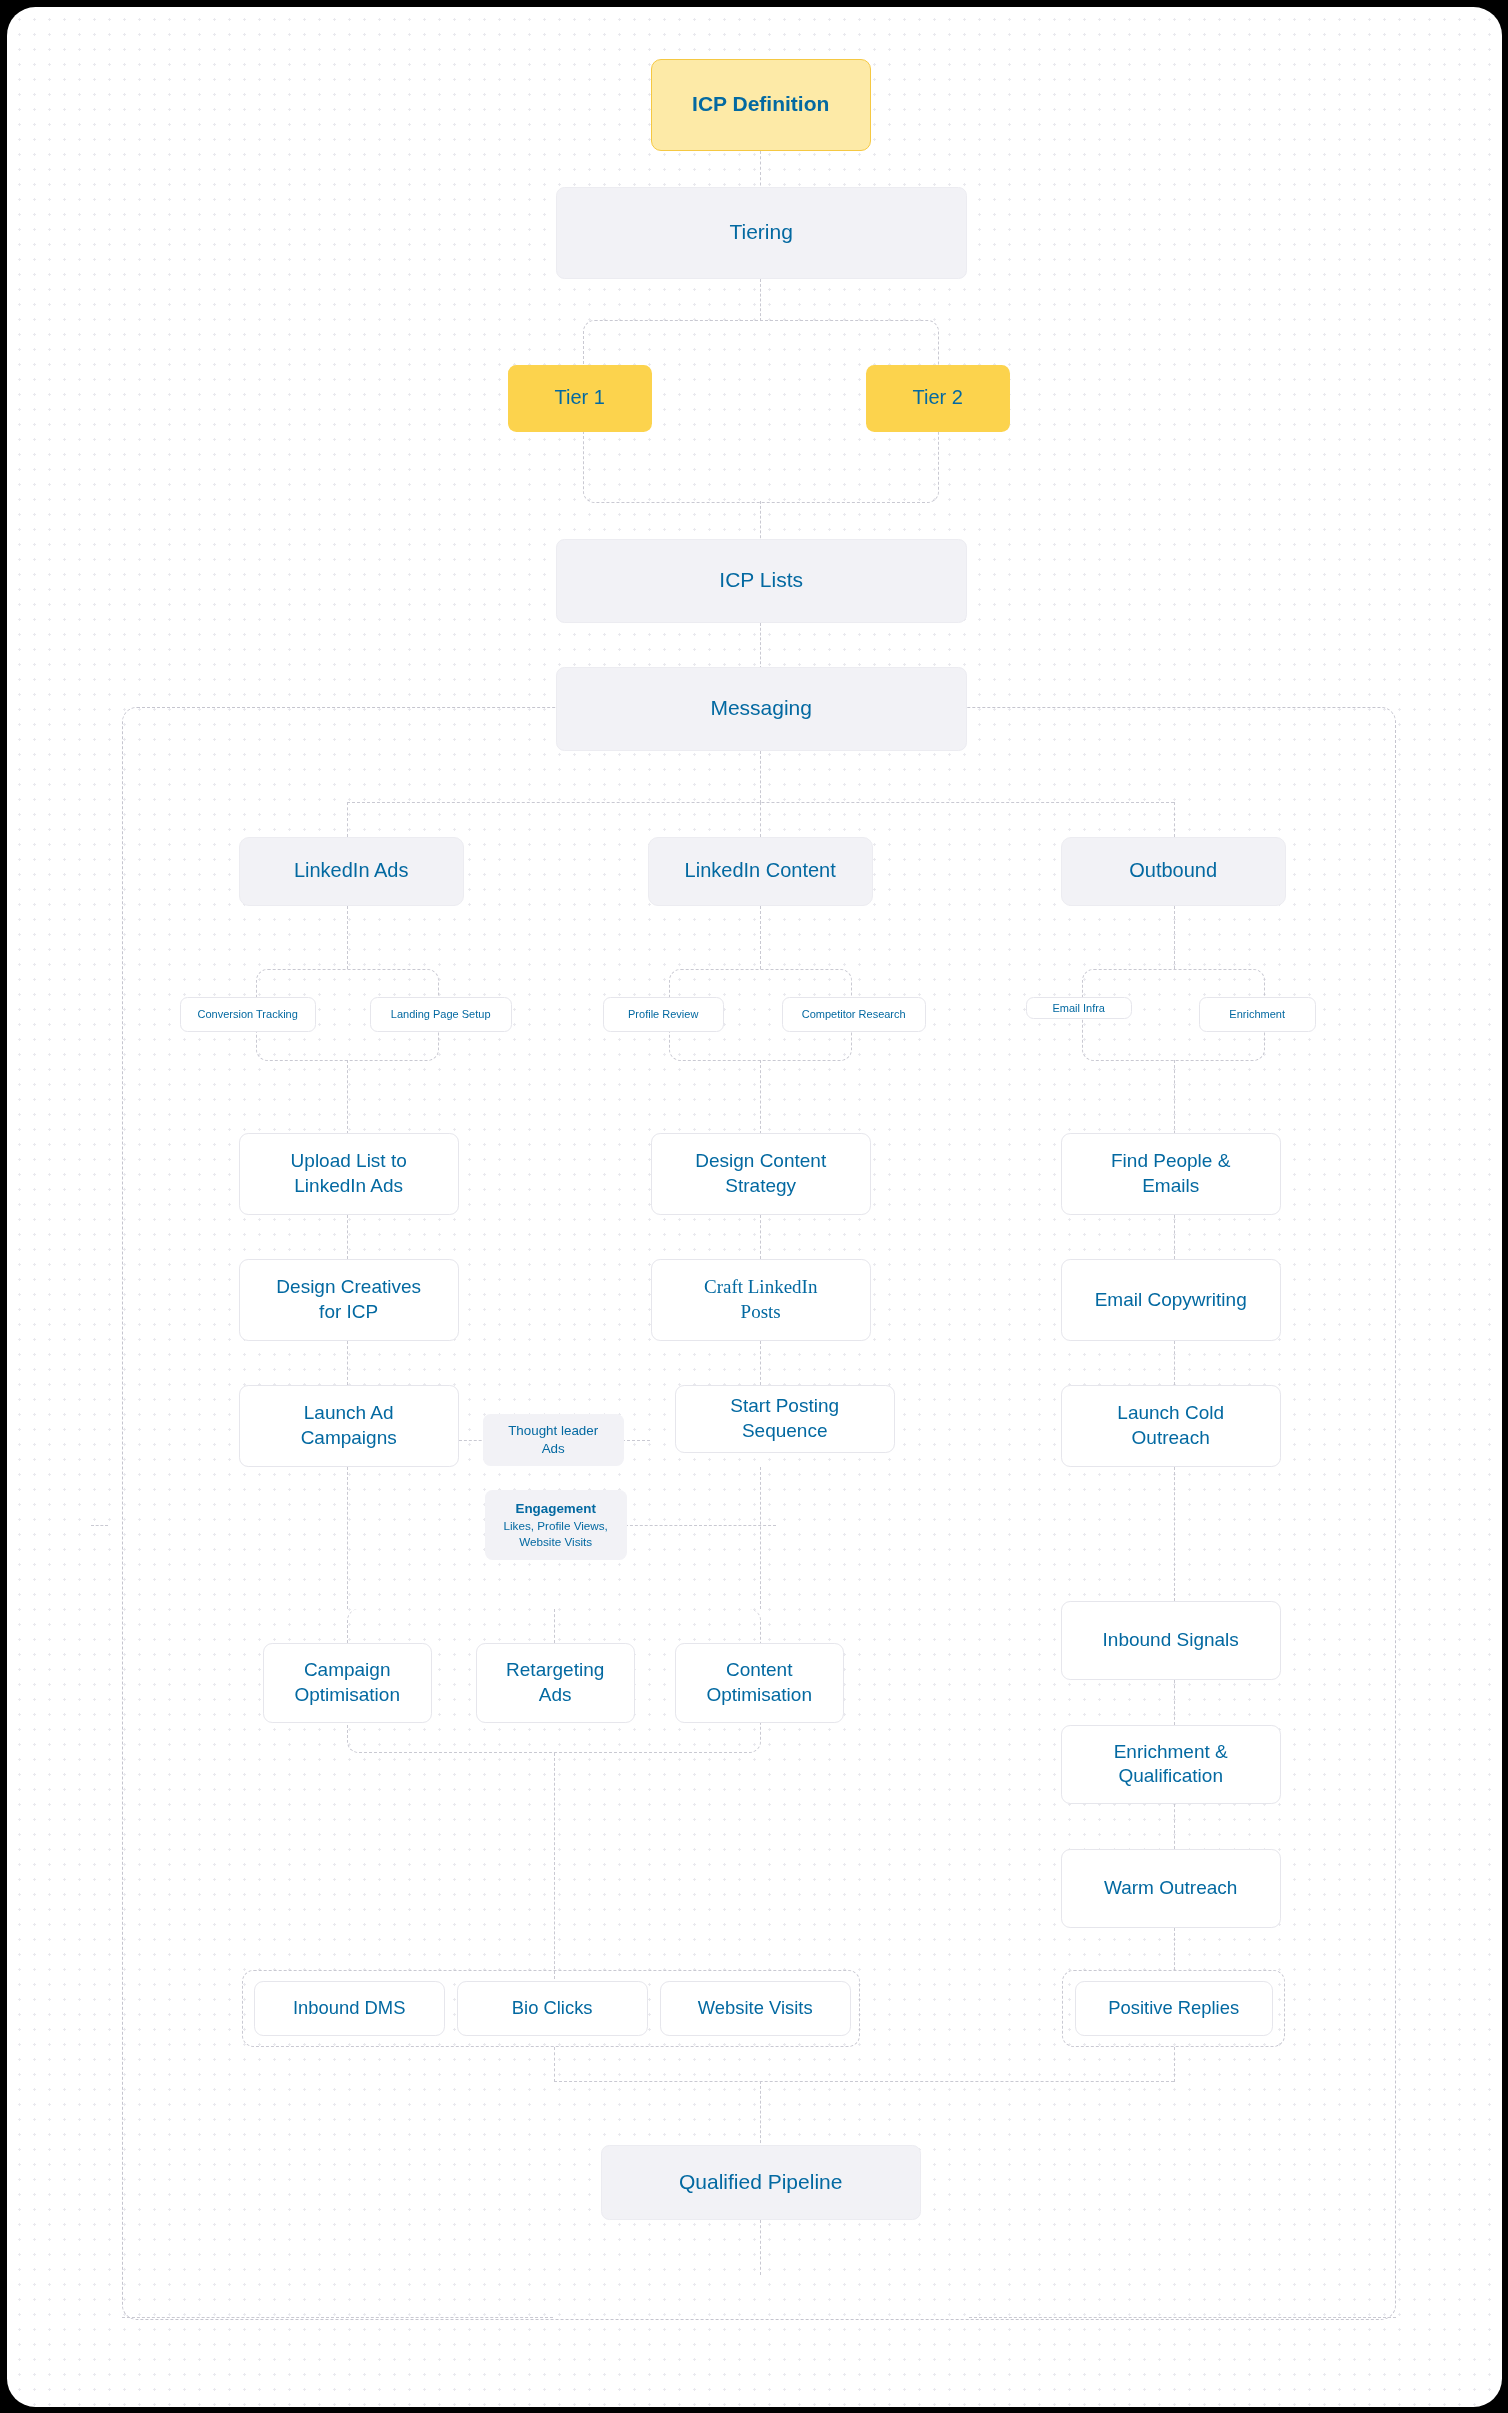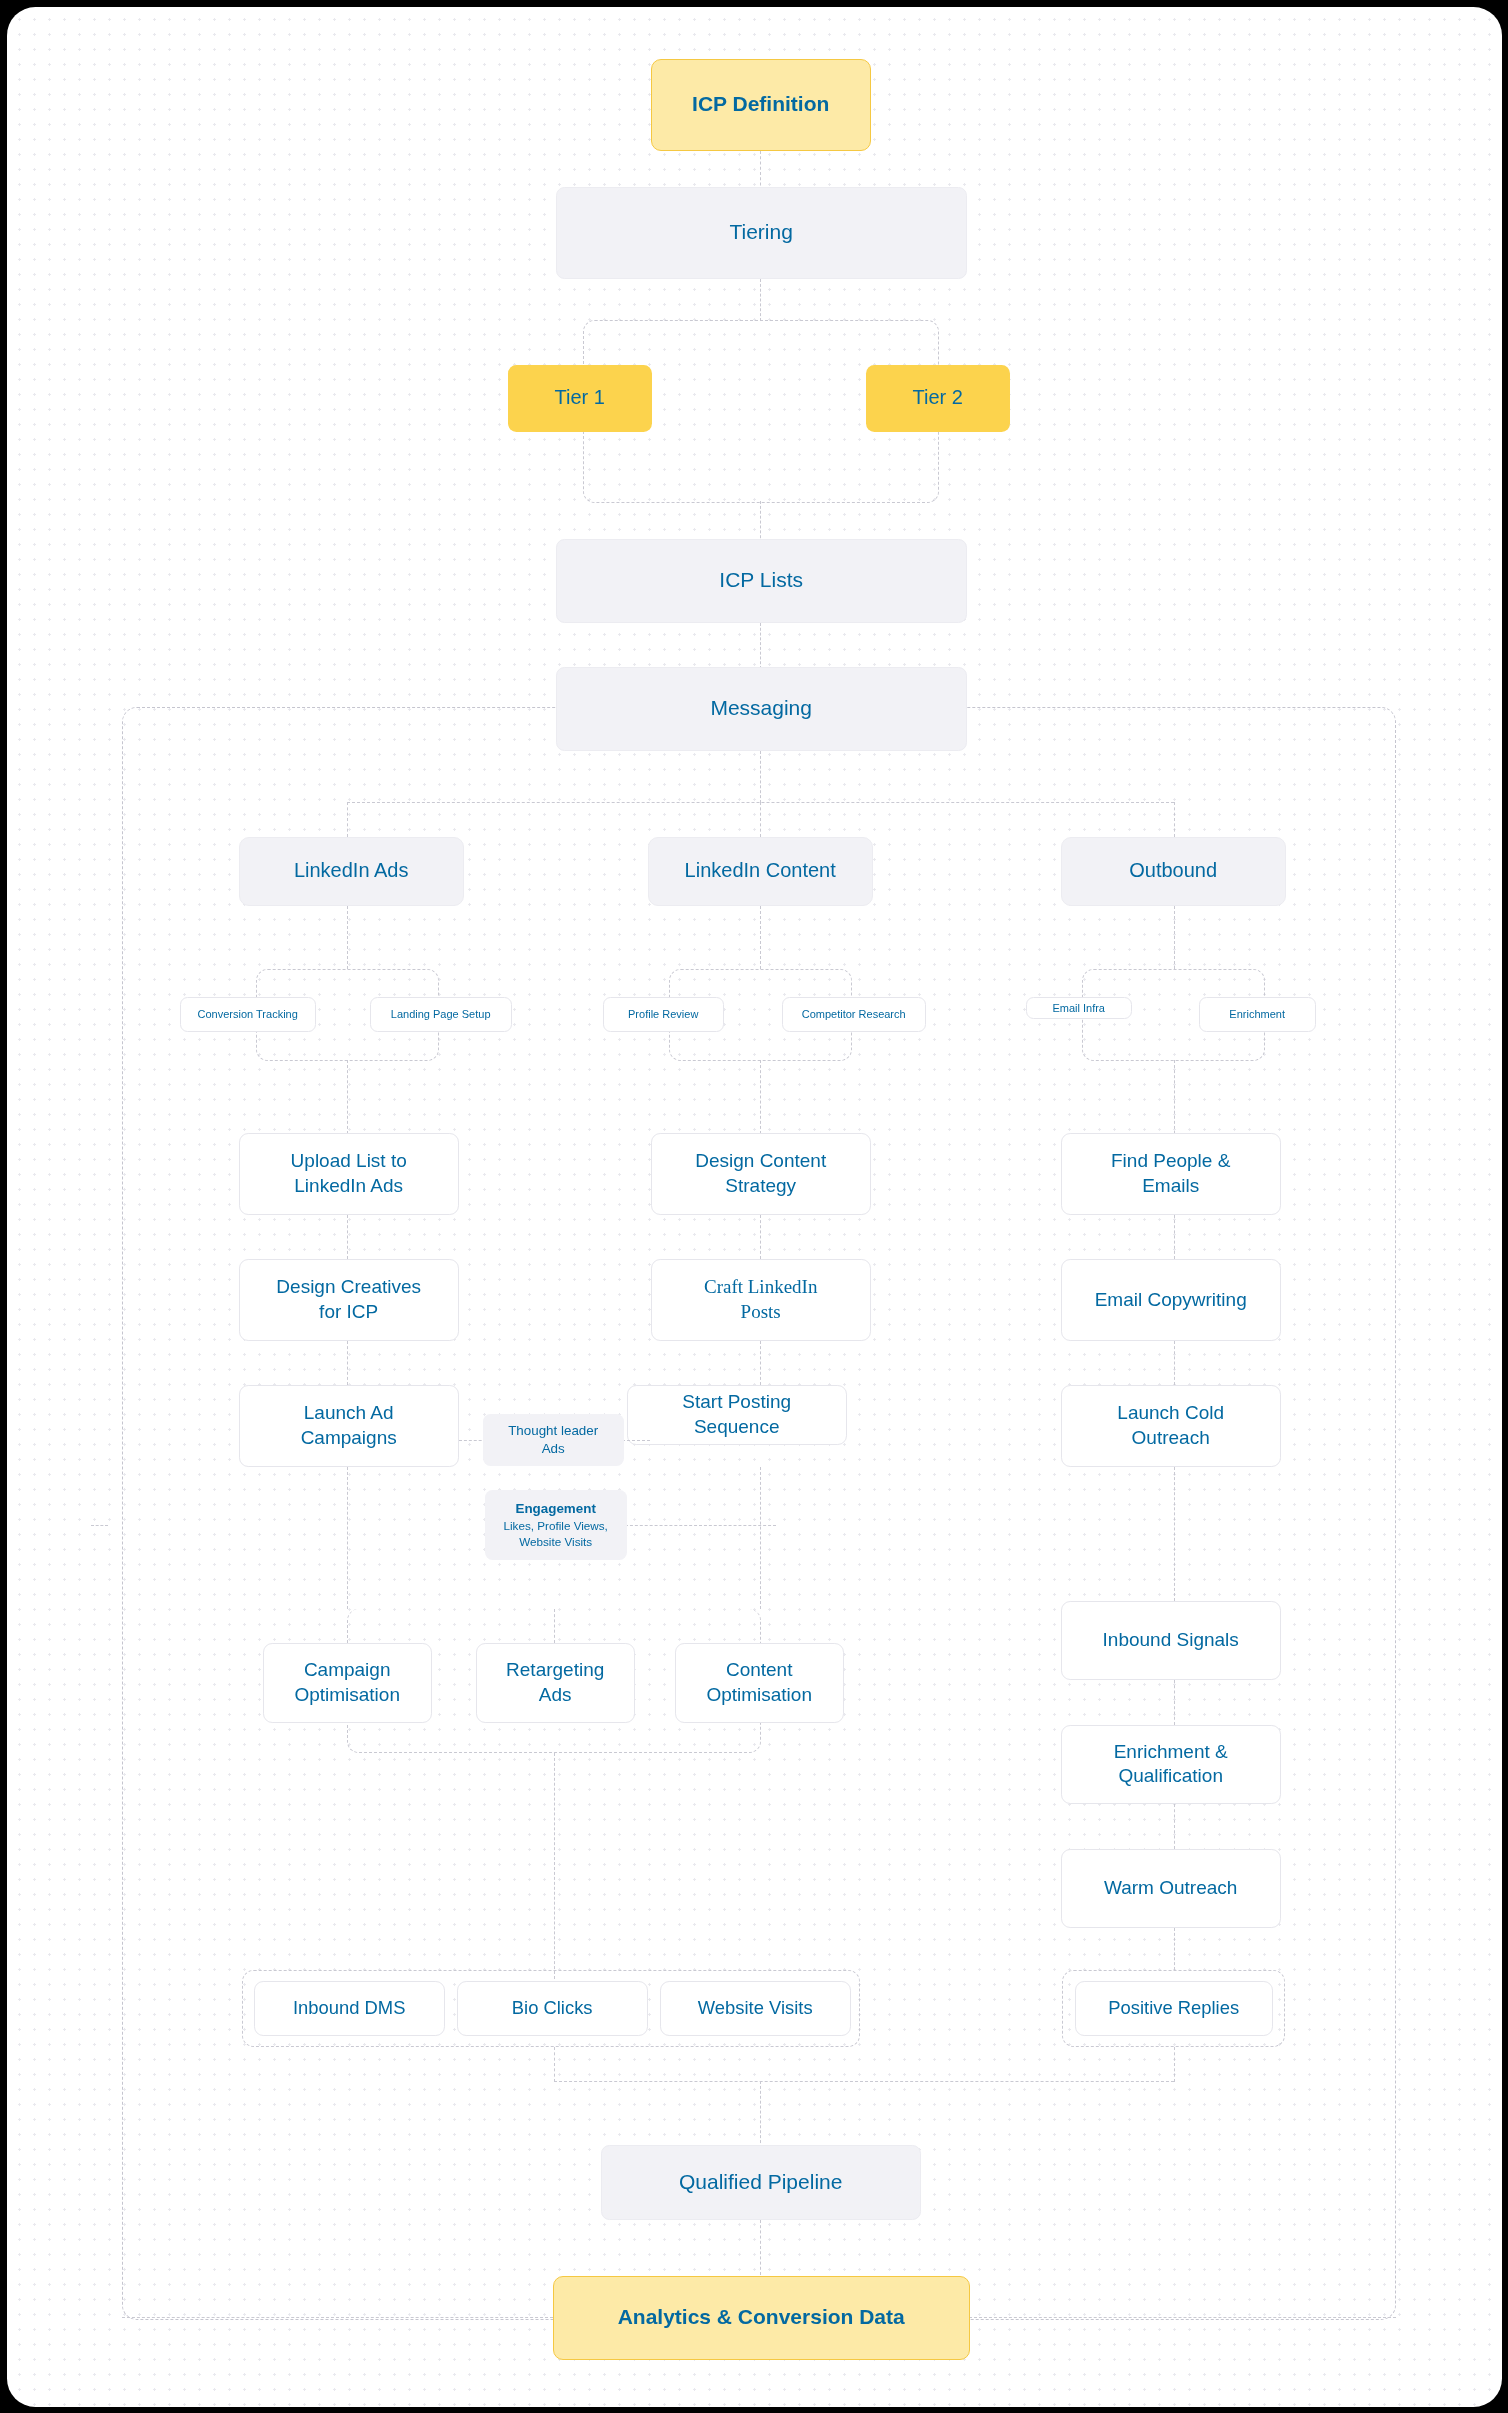--- a/index.html
+++ b/index.html
@@ -187,21 +187,21 @@
     <div class="vline" style="left:340px;top:1334px;height:44px;"></div>
     <div class="node task" style="left:232px;top:1378px;width:220px;height:82px;">Launch Ad
 Campaigns</div>
 
     <div class="node task" style="left:644px;top:1126px;width:220px;height:82px;">Design Content
 Strategy</div>
     <div class="vline" style="left:753px;top:1208px;height:44px;"></div>
     <div class="node task" style="left:644px;top:1252px;width:220px;height:82px;font-family:Liberation Serif, serif;">Craft LinkedIn
 Posts</div>
     <div class="vline" style="left:753px;top:1334px;height:44px;"></div>
-    <div class="node task" style="left:620px;top:1378px;width:220px;height:60px;text-align:center;">Start Posting
+    <div class="node task" style="left:668px;top:1378px;width:220px;height:68px;text-align:center;">Start Posting
 Sequence</div>
 
     <div class="node task" style="left:1054px;top:1126px;width:220px;height:82px;">Find People &amp;
 Emails</div>
     <div class="vline" style="left:1167px;top:1208px;height:44px;"></div>
     <div class="node task" style="left:1054px;top:1252px;width:220px;height:82px;">Email Copywriting</div>
     <div class="vline" style="left:1167px;top:1334px;height:44px;"></div>
     <div class="node task" style="left:1054px;top:1378px;width:220px;height:82px;">Launch Cold
 Outreach</div>
 
@@ -259,17 +259,16 @@
     <div class="hline" style="left:547px;top:2074px;width:620px;"></div>
     <div class="vline" style="left:753px;top:2074px;height:67px;"></div>
 
     <div class="node stage" style="left:594px;top:2138px;width:320px;height:75px;">Qualified Pipeline</div>
 
     <div class="vline" style="left:753px;top:2213px;height:55px;"></div>
 
     <div class="hline" style="left:115px;top:2310px;width:431px;"></div>
     <div class="hline" style="left:962px;top:2310px;width:427px;"></div>
 
-    <div class="node accent" style="left:546px;top:2269px;width:417px;height:84px;">Analytics &amp; Conversion Data</div>
 
   </div>
 </div>
 
 
 </body></html>

